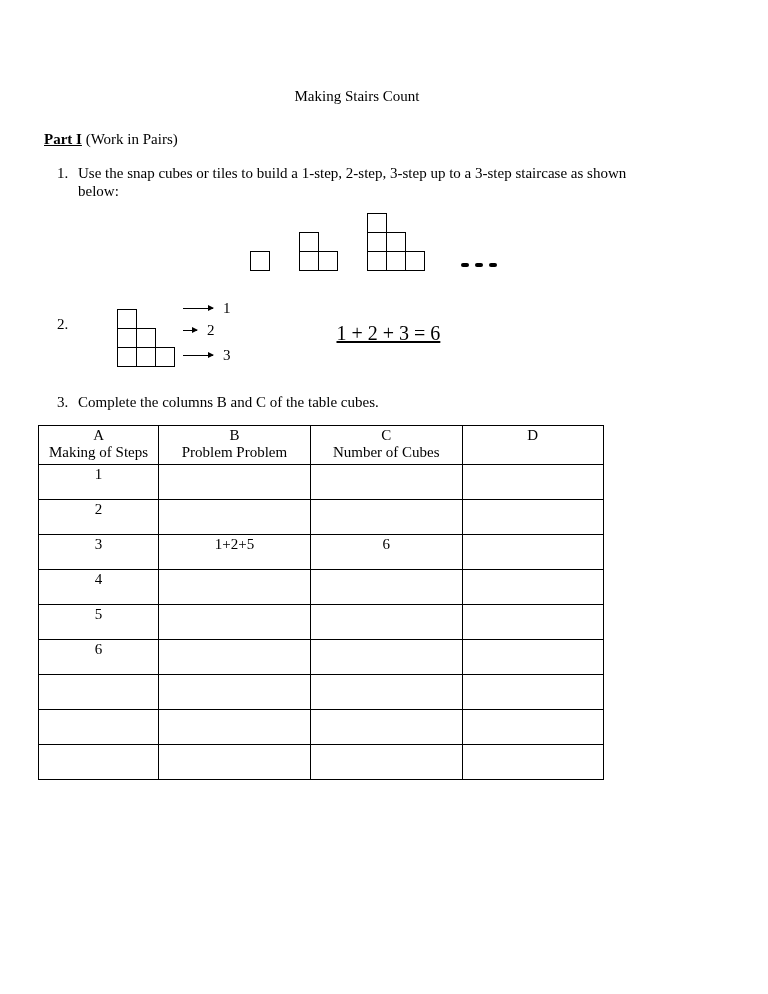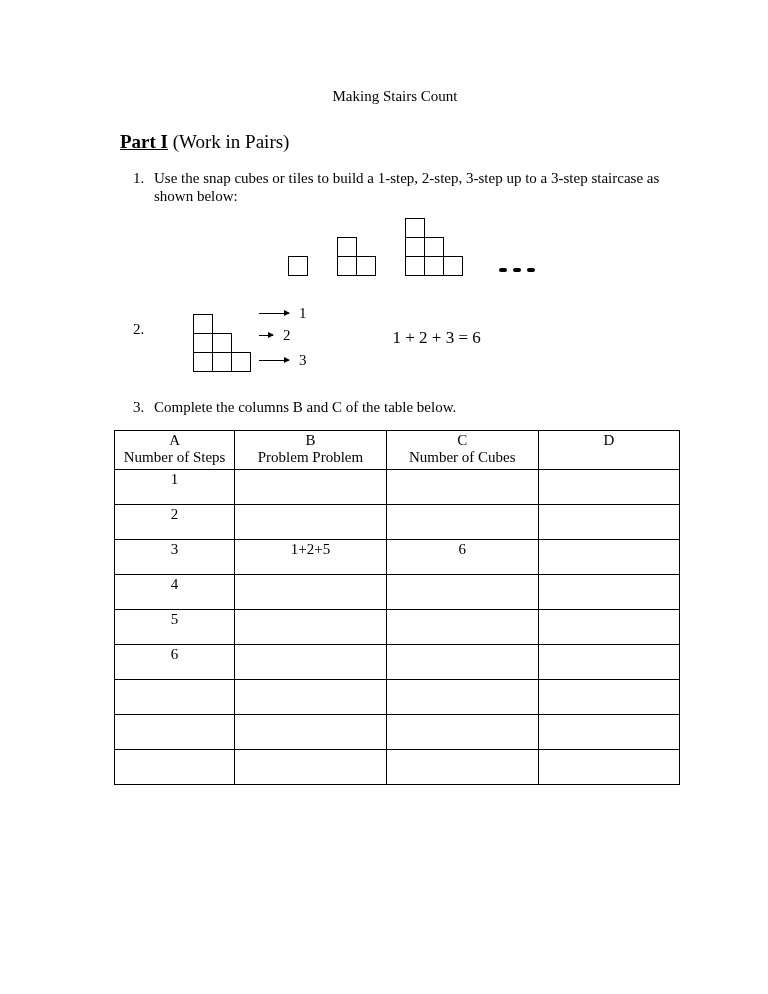--- a/index.html
+++ b/index.html
@@ -7,32 +7,32 @@
     padding: 0;
     background: #fff;
     width: 768px;
     font-family: "Times New Roman", Times, serif;
     font-size: 15px;
     color: #000;
   }
   .page {
     width: 768px;
     height: 994px;
-    padding: 88px 98px 0 120px;
+    padding: 88px 98px 0 44px;
     box-sizing: border-box;
     position: relative;
     border-radius: 14px;
   }
   .title {
     text-align: center;
     font-size: 15px;
     margin-bottom: 26px;
   }
   .part-line {
-    font-size: 19px;
+    font-size: 15px;
     margin-bottom: 16px;
   }
   .part-label {
     font-weight: bold;
     text-decoration: underline;
   }
   ol.outer {
     list-style: decimal;
     margin: 0 0 0 28px;
     padding: 0;
@@ -112,21 +112,21 @@
     position: absolute;
     right: -1px;
     top: -3px;
     border-left: 6px solid #000;
     border-top: 3.5px solid transparent;
     border-bottom: 3.5px solid transparent;
   }
   .arrow.w30 { width: 30px; }
   .arrow.w14 { width: 14px; }
   .arrow-num { margin-left: 10px; font-size: 15px; }
-  .equation { font-size: 17px; margin-left: 60px; }
+  .equation { font-size: 20px; margin-left: 80px; text-decoration: underline; }
 
   
   table.data {
     border-collapse: collapse;
     margin-left: -6px;
     margin-top: 6px;
     width: 566px;
   }
   table.data td {
     border: 1px solid #000;
@@ -232,30 +232,30 @@
               <div class="arrow w30"></div>
               <span class="arrow-num">3</span>
             </div>
           </div>
         </div>
         <div class="equation">1 + 2 + 3 = 6</div>
       </div>
     </li>
 
     <li>
-      <div class="li-text">Complete the columns B and C of the table below.</div>
+      <div class="li-text">Complete the columns B and C of the table cubes.</div>
     </li>
   </ol>
 
   <table class="data">
     <tbody>
         <tr class="hdr">
       <td class="hA">
         <span>A</span><br>
-        <span>Number of Steps</span>
+        <span>Making of Steps</span>
       </td>
       <td class="hB">
         <span>B</span><br>
         <span>Problem Problem</span>
       </td>
       <td class="hC">
         <span>C</span><br>
         <span>Number of Cubes</span>
       </td>
       <td class="hD">

